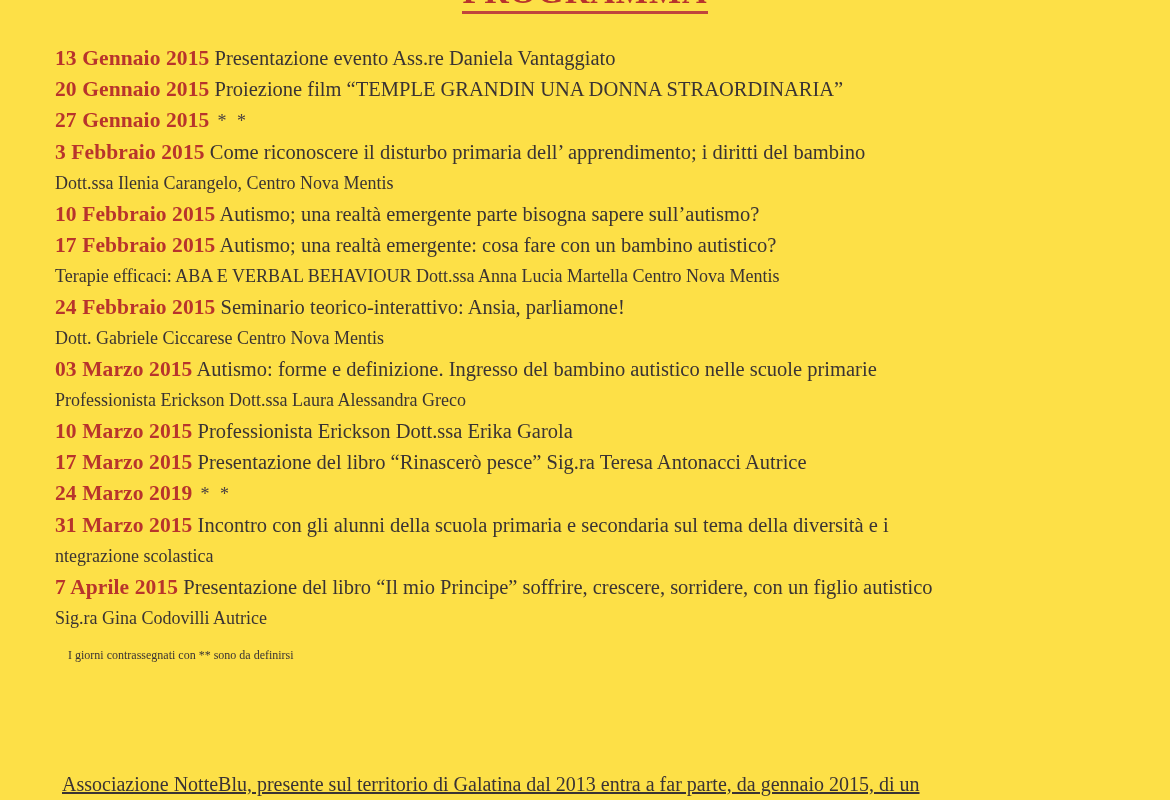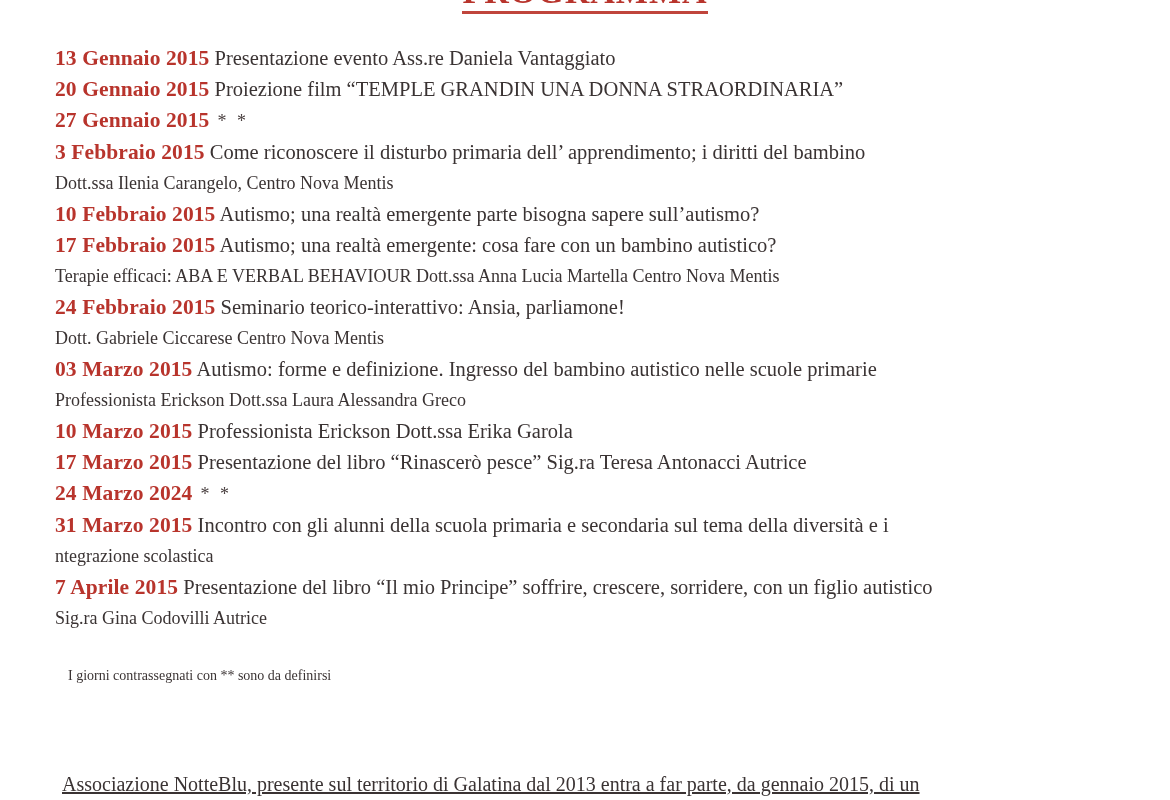--- a/index.html
+++ b/index.html
@@ -11,21 +11,21 @@
     height: 800px;
     overflow: hidden;
     background: #d9b0b0;
     font-family: "Liberation Serif", "DejaVu Serif", serif;
   }
 
   #poster {
     position: relative;
     width: 1170px;
     height: 800px;
-    background: #ffffff;
+    background: #fde047;
     box-sizing: border-box;
   }
 
   
   #title-block {
     position: absolute;
     top: -26px;
     left: 0;
     width: 1170px;
     text-align: center;
@@ -77,23 +77,23 @@
   .entry-stars {
     color: #4a4040;
     font-size: 18px;
     letter-spacing: 3px;
     padding-left: 3px;
   }
 
   
   #footnote {
     position: absolute;
-    top: 663px;
+    top: 642px;
     left: 68px;
-    font-size: 14px;
+    font-size: 12px;
     line-height: 26px;
     color: #3a3333;
     white-space: nowrap;
   }
 
   
   #closing-paragraph {
     position: absolute;
     top: 769px;
     left: 62px;
@@ -143,21 +143,21 @@
         <div class="entry-main"><span class="entry-date">03 Marzo 2015</span> <span class="entry-desc">Autismo: forme e definizione. Ingresso del bambino autistico nelle scuole primarie</span></div>
         <div class="entry-sub">Professionista Erickson Dott.ssa Laura Alessandra Greco</div>
       </div>
       <div class="entry">
         <div class="entry-main"><span class="entry-date">10 Marzo 2015</span> <span class="entry-desc">Professionista Erickson Dott.ssa Erika Garola</span></div>
       </div>
       <div class="entry">
         <div class="entry-main"><span class="entry-date">17 Marzo 2015</span> <span class="entry-desc">Presentazione del libro “Rinascerò pesce” Sig.ra Teresa Antonacci Autrice</span></div>
       </div>
       <div class="entry">
-        <div class="entry-main"><span class="entry-date">24 Marzo 2024</span> <span class="entry-stars">* *</span></div>
+        <div class="entry-main"><span class="entry-date">24 Marzo 2019</span> <span class="entry-stars">* *</span></div>
       </div>
       <div class="entry">
         <div class="entry-main"><span class="entry-date">31 Marzo 2015</span> <span class="entry-desc">Incontro con gli alunni della scuola primaria e secondaria sul tema della diversità e i</span></div>
         <div class="entry-sub">ntegrazione scolastica</div>
       </div>
       <div class="entry">
         <div class="entry-main"><span class="entry-date">7 Aprile 2015</span> <span class="entry-desc">Presentazione del libro “Il mio Principe” soffrire, crescere, sorridere, con un figlio autistico</span></div>
         <div class="entry-sub">Sig.ra Gina Codovilli Autrice</div>
       </div>
     </div>

